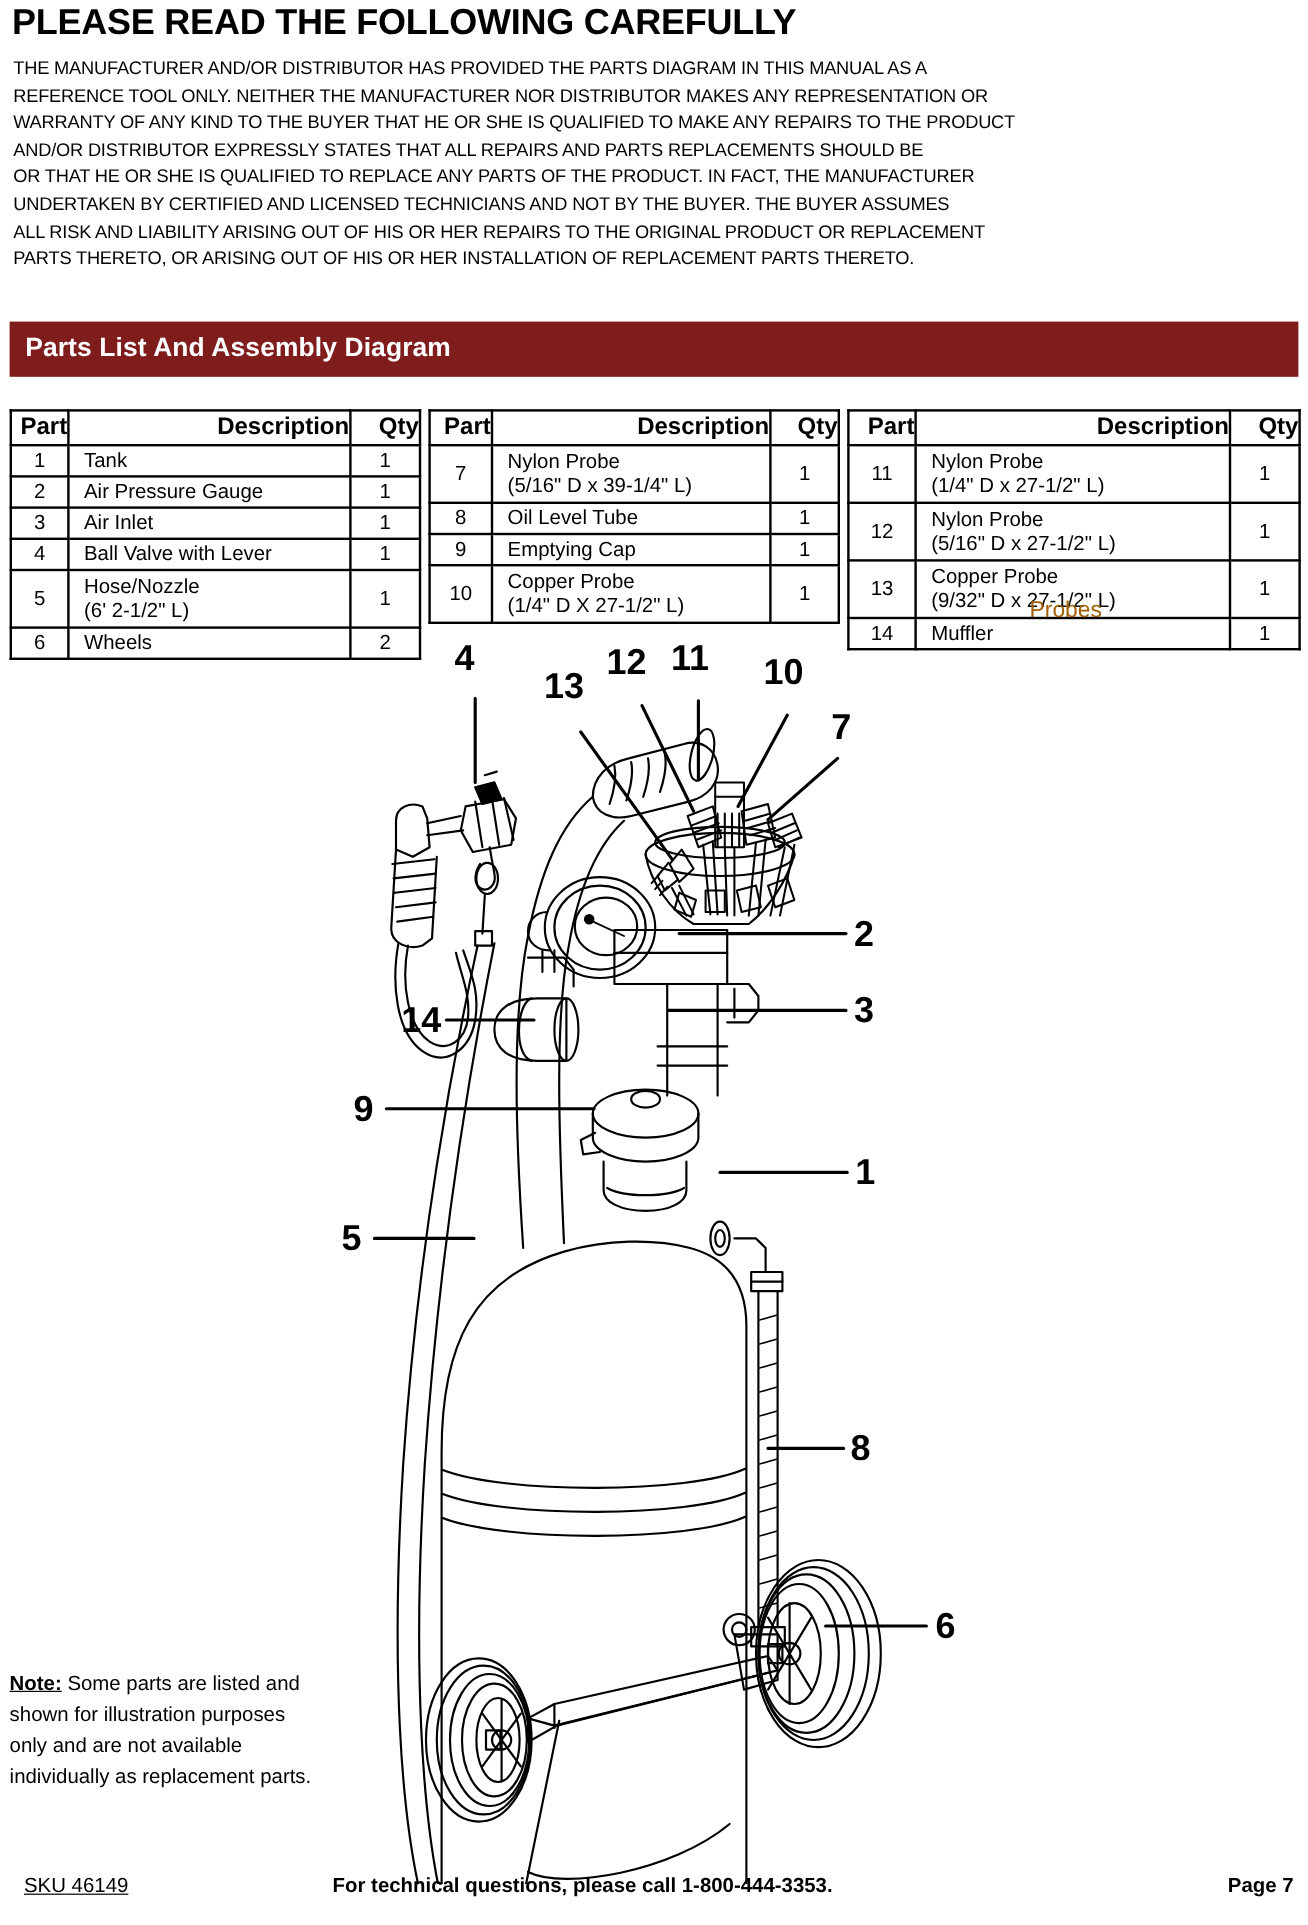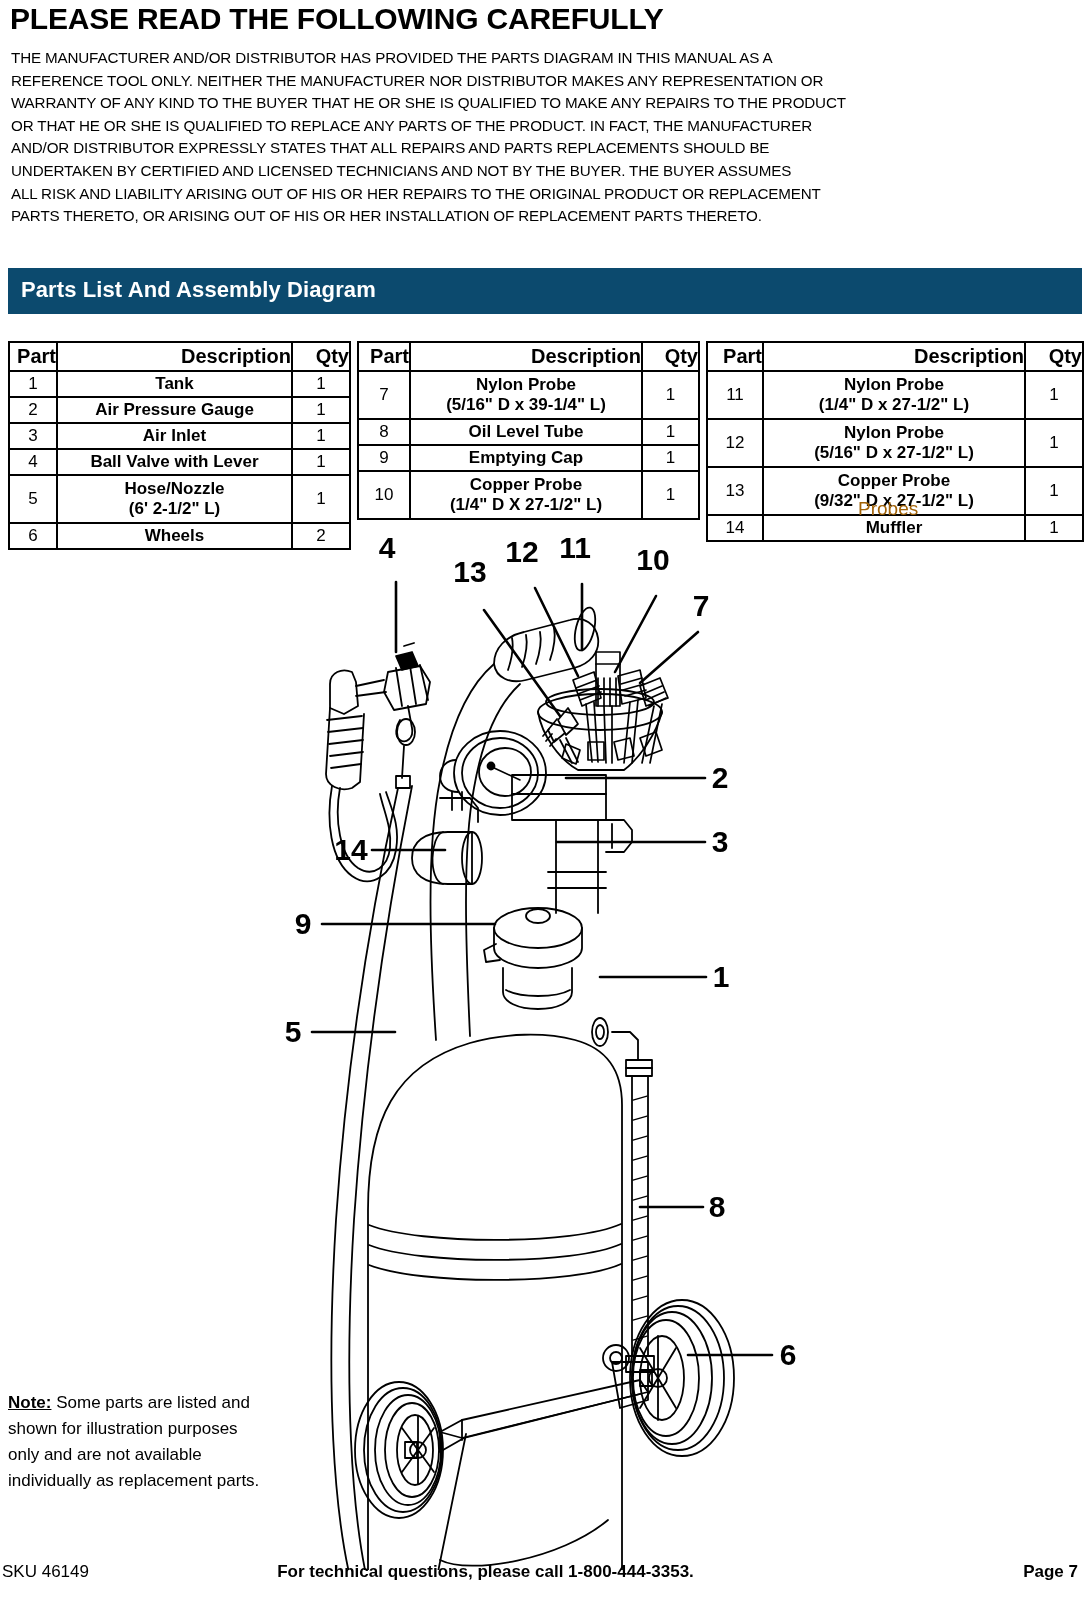--- a/index.html
+++ b/index.html
@@ -39,21 +39,21 @@
   }
   .disclaimer .ln { display: block; white-space: nowrap; }
 
   
   .section-banner {
     position: absolute;
     left: 8px;
     top: 268px;
     width: 1074px;
     height: 46px;
-    background: #0c4a6e;
+    background: #7f1d1d;
   }
   .section-banner .banner-text {
     position: absolute;
     left: 13px;
     top: 9px;
     color: #ffffff;
     font-size: 22px;
     font-weight: bold;
     letter-spacing: 0.1px;
   }
@@ -76,25 +76,24 @@
     font-weight: bold;
     text-align: right;
     height: 27px;
     line-height: 27px;
   }
   .parts-table td.c-part {
     text-align: center;
     font-size: 17px;
   }
   .parts-table td.c-desc {
-    text-align: center;
-    padding-left: 0;
+    text-align: left;
+    padding-left: 12px;
     font-size: 17px;
     line-height: 20px;
-    font-weight: bold;
   }
   .parts-table td.c-qty {
     text-align: center;
     font-size: 17px;
   }
   .parts-table tr.r1 td { height: 24px; }
   .parts-table tr.r2 td { height: 46px; }
   .desc-l2 { display: block; }
 
   #table-a { left: 8px;   top: 341px; width: 341px; }
@@ -131,23 +130,24 @@
     width: 330px;
     font-size: 17px;
     line-height: 26px;
   }
   .note-block .ln { display: block; white-space: nowrap; }
   .note-label { font-weight: bold; text-decoration: underline; text-align: right; }
 
   
   .footer-sku {
     position: absolute;
-    left: 2px;
+    left: 20px;
     top: 1562px;
     font-size: 17px;
+    text-decoration: underline;
   }
   .footer-center {
     position: absolute;
     left: 0;
     top: 1562px;
     width: 971px;
     text-align: center;
     font-size: 17px;
     font-weight: bold;
   }
@@ -177,22 +177,22 @@
 </style>
 </head>
 <body>
 
 <div class="page-title">PLEASE READ THE FOLLOWING CAREFULLY</div>
 
 <div class="disclaimer">
   <span class="ln">THE MANUFACTURER AND/OR DISTRIBUTOR HAS PROVIDED THE PARTS DIAGRAM IN THIS MANUAL AS A</span>
   <span class="ln">REFERENCE TOOL ONLY.  NEITHER THE MANUFACTURER NOR DISTRIBUTOR MAKES ANY REPRESENTATION OR</span>
   <span class="ln">WARRANTY OF ANY KIND TO THE BUYER THAT HE OR SHE IS QUALIFIED TO MAKE ANY REPAIRS TO THE PRODUCT</span>
+  <span class="ln">AND/OR DISTRIBUTOR EXPRESSLY STATES THAT ALL REPAIRS AND PARTS REPLACEMENTS SHOULD BE</span>
   <span class="ln">OR THAT HE OR SHE IS QUALIFIED TO REPLACE ANY PARTS OF THE PRODUCT.  IN FACT, THE MANUFACTURER</span>
-  <span class="ln">AND/OR DISTRIBUTOR EXPRESSLY STATES THAT ALL REPAIRS AND PARTS REPLACEMENTS SHOULD BE</span>
   <span class="ln">UNDERTAKEN BY CERTIFIED AND LICENSED TECHNICIANS AND NOT BY THE BUYER.  THE BUYER ASSUMES</span>
   <span class="ln">ALL RISK AND LIABILITY ARISING OUT OF HIS OR HER REPAIRS TO THE ORIGINAL PRODUCT OR REPLACEMENT</span>
   <span class="ln">PARTS THERETO, OR ARISING OUT OF HIS OR HER INSTALLATION OF REPLACEMENT PARTS THERETO.</span>
 </div>
 
 <div class="section-banner">
   <span class="banner-text">Parts List And Assembly Diagram</span>
 </div>
 
 <table class="parts-table" id="table-a">

